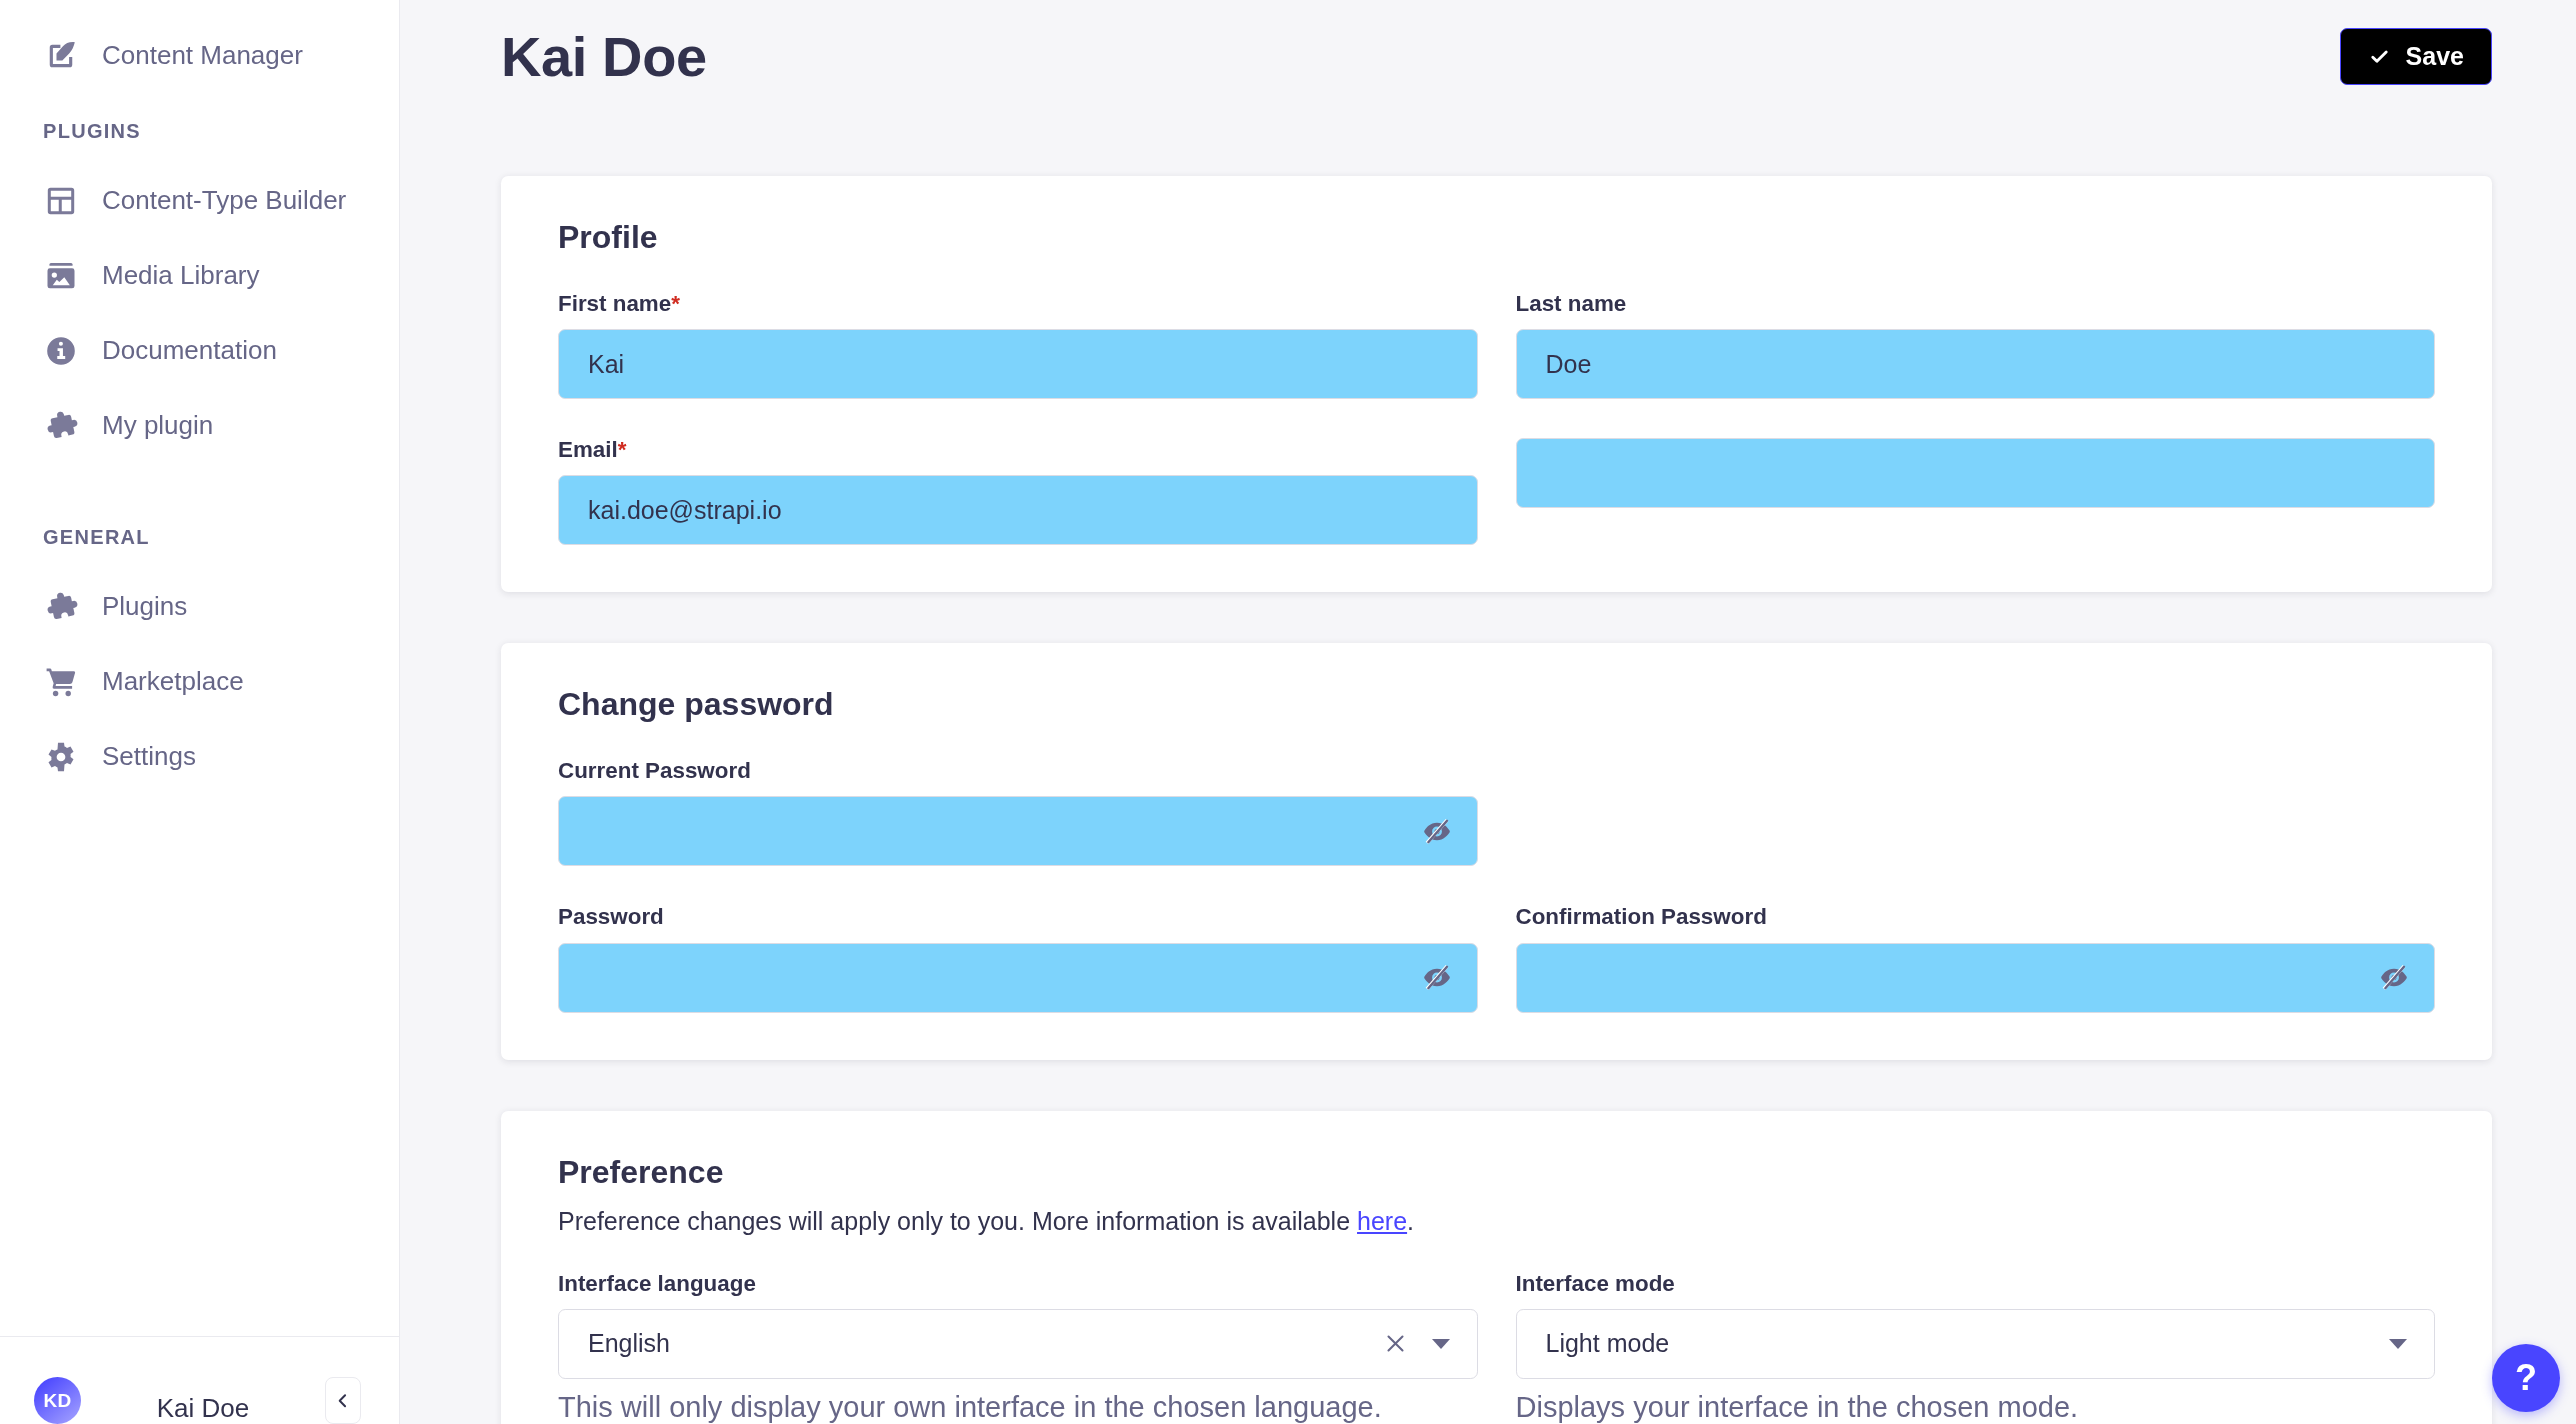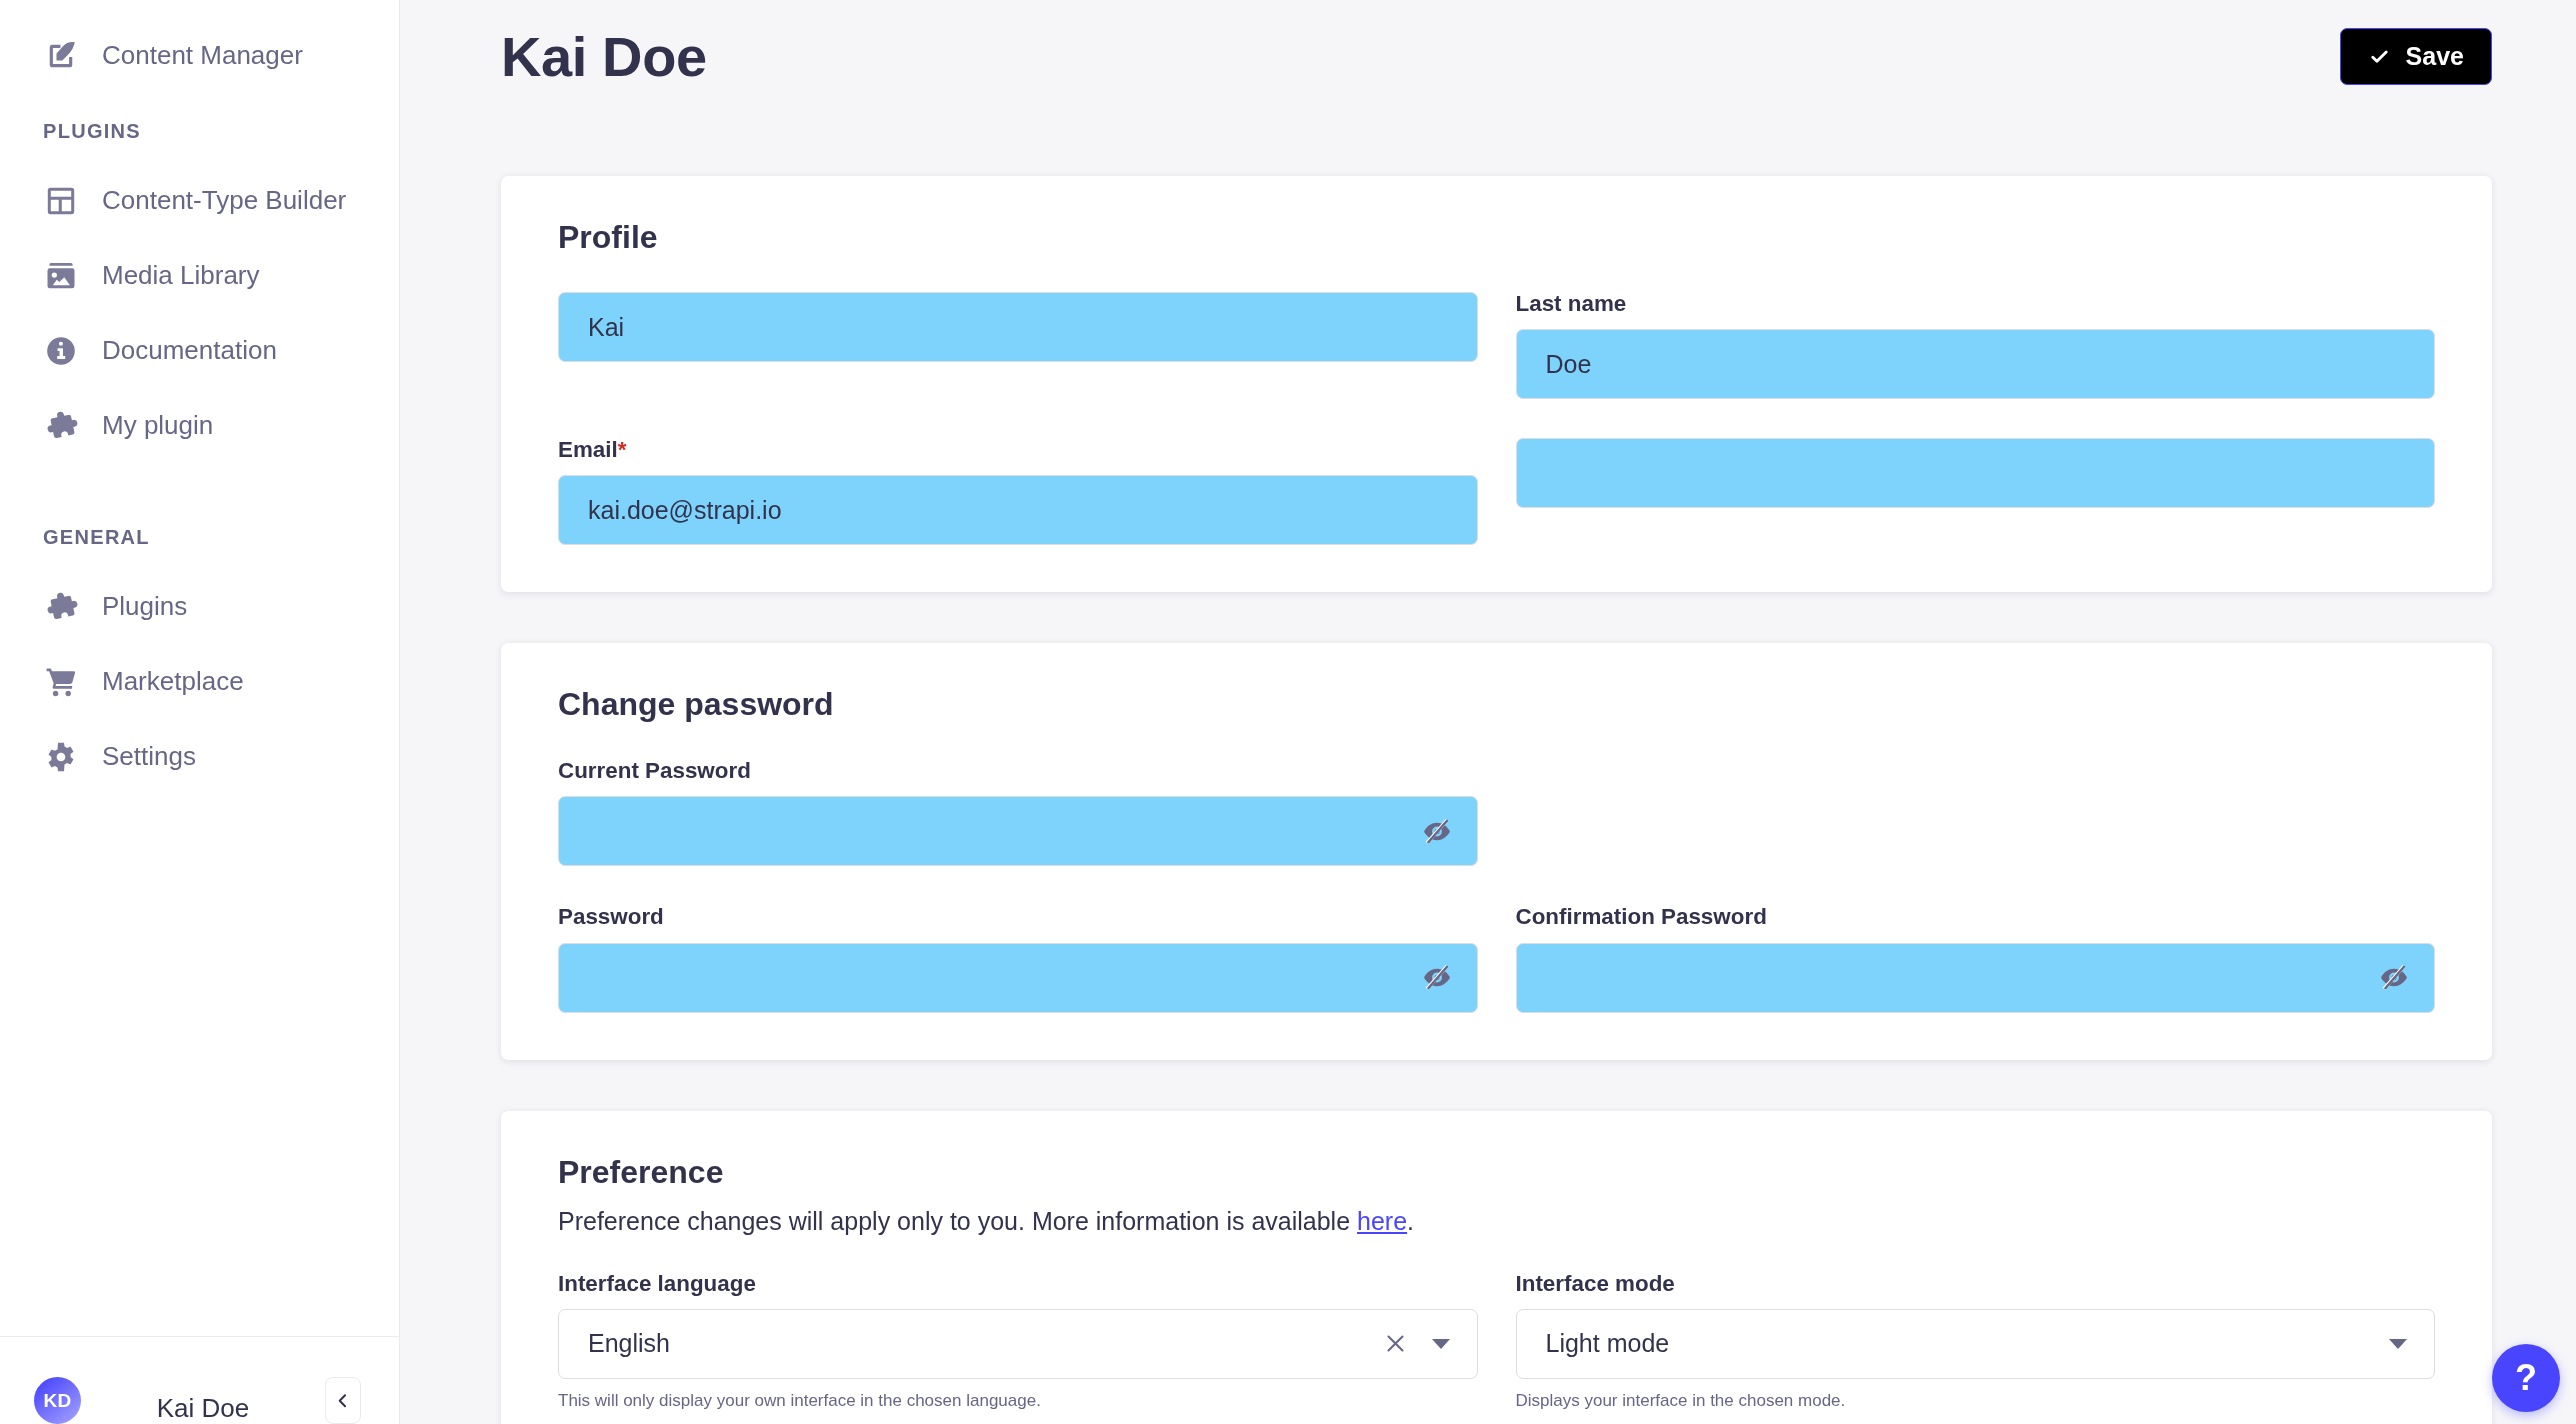--- a/index.html
+++ b/index.html
@@ -134,21 +134,21 @@
     cursor:pointer;
   }
   .select-value { flex:1; font-size:25px; color:#32324D; }
   .select-clear { width:29px; height:29px; color:#666687; margin-right:21.5px; cursor:pointer; }
   .select-clear svg { width:100%; height:100%; display:block; }
   .caret-down {
     width:0; height:0;
     border-left:9px solid transparent; border-right:9px solid transparent;
     border-top:10.7px solid #666687;
   }
-  .field-hint { font-size:17px; color:#666687; margin-top:12.5px; }
+  .field-hint { font-size:29px; color:#666687; margin-top:12.5px; }
 
   .help-btn {
     position:fixed; right:16px; bottom:12.5px;
     width:68px; height:68px; border-radius:50%;
     background:#4945FF; border:none; color:#FFFFFF;
     font-size:36px; font-weight:bold; font-family:"Liberation Sans", sans-serif;
     cursor:pointer; box-shadow:0 3.6px 10.7px rgba(73,69,255,0.35);
     display:flex; align-items:center; justify-content:center;
   }
 </style>
@@ -266,20 +266,21 @@
           </svg>
       </span>
       <span>Save</span>
     </button>
   </div>
 
   <section class="card card-profile">
     <h2>Profile</h2>
     <div class="form-grid">
       <div class="field">
+        <label class="field-label"><span>First name</span><span class="req">*</span></label>
         <input class="text-input" type="text" value="Kai" style="">
       </div>
       <div class="field">
         <label class="field-label">Last name</label>
         <input class="text-input" type="text" value="Doe" style="">
       </div>
       <div class="field">
         <label class="field-label"><span>Email</span><span class="req">*</span></label>
         <input class="text-input" type="text" value="kai.doe@strapi.io" style="">
       </div>

